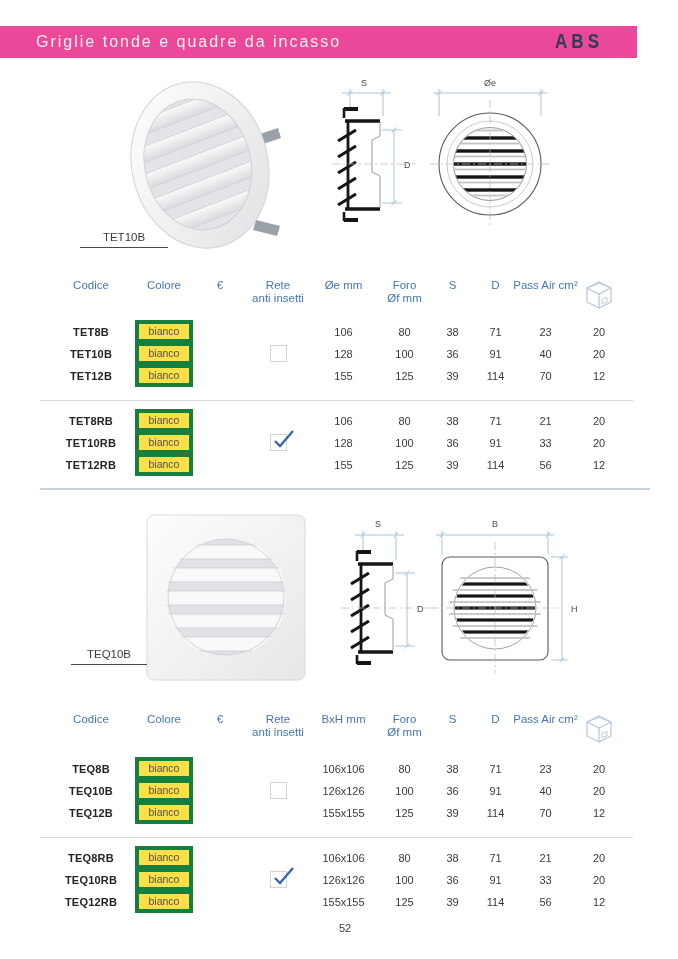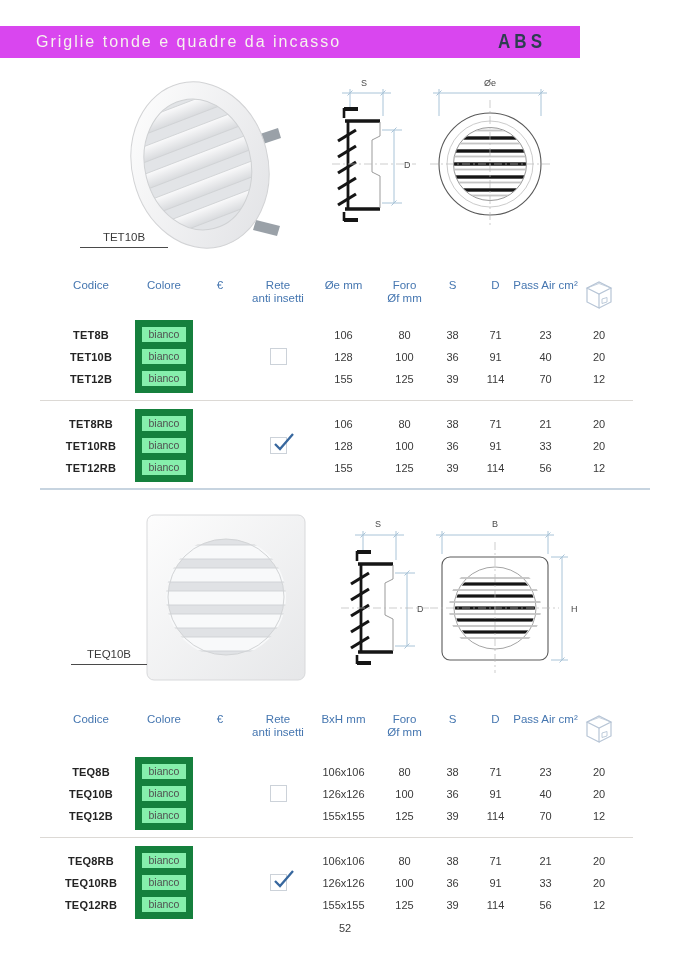--- a/index.html
+++ b/index.html
@@ -1,21 +1,21 @@
 <!DOCTYPE html>
 <html><head>
 <meta charset="utf-8">
 <style>
   * { margin:0; padding:0; box-sizing:border-box; }
   body { background:#ffffff; font-family:"Liberation Sans", sans-serif; }
   .page { position:relative; width:678px; height:959px; background:#ffffff; overflow:hidden; }
 
   
-  .header-bar { position:absolute; left:0; top:26px; width:580px; height:32px;
-    background:#d946ef; display:flex; align-items:center; }
+  .header-bar { position:absolute; left:0; top:26px; width:637px; height:32px;
+    background:#ec4899; display:flex; align-items:center; }
   .header-title { padding-left:36px; font-size:16px; letter-spacing:2px; color:#f6f3ee; font-weight:400; }
   .abs-badge { position:absolute; right:34px; top:0; height:32px; display:flex; align-items:center;
     color:#2c3e50; font-weight:700; font-size:17px; letter-spacing:4px;
     transform:scaleY(1.15); font-stretch:condensed; }
 
   
   .photo-1 { position:absolute; left:108px; top:74px; }
   .photo-2 { position:absolute; left:142px; top:512px; }
 
   
@@ -34,22 +34,22 @@
   .table-1 { left:48px; top:276px; }
   .table-2 { left:48px; top:710px; }
   .tgrid { display:grid; grid-template-columns:86px 60px 52px 64px 67px 55px 41px 45px 55px 52px; }
   .thead { align-items:start; height:44px; padding-top:3px; }
   .table-2 .thead { height:47px; }
   .hcell { display:flex; flex-direction:column; align-items:center; justify-content:flex-start;
     color:#4576b0; font-size:11.5px; line-height:13px; text-align:right; white-space:nowrap; }
   .trow { height:22px; align-items:center; }
   .cell { display:flex; align-items:center; justify-content:center; font-size:11px; color:#3a3a3a; }
   .codice { font-weight:700; color:#242424; letter-spacing:0.2px; }
-  .color-box { display:inline-block; min-width:58px; padding:1px 6px 2px 6px; border:7px solid #15803d;
-    font-size:10.5px; color:#4f4f4f; text-align:center; background:#86efac; }
+  .color-box { display:inline-block; min-width:58px; padding:1px 6px 2px 6px; border:4px solid #15803d;
+    font-size:10.5px; color:#4f4f4f; text-align:center; background:#fde047; }
   .checkbox { display:inline-block; position:relative; width:17px; height:17px;
     border:1px solid #ccd2d9; background:#fff; }
   .group-divider { height:1px; background:#dcd9d5; margin:14px -8px 8px -8px; }
 
   .section-divider { position:absolute; left:40px; top:488px; width:610px; height:2px;
     background:#7f9cba; border-top:1.5px solid #c7d4e0; border-bottom:1.5px solid #c7d4e0; }
 
   .footer { position:absolute; left:40px; top:922px; width:610px; text-align:center;
     font-size:11px; color:#3a3a3a; }
 </style>

